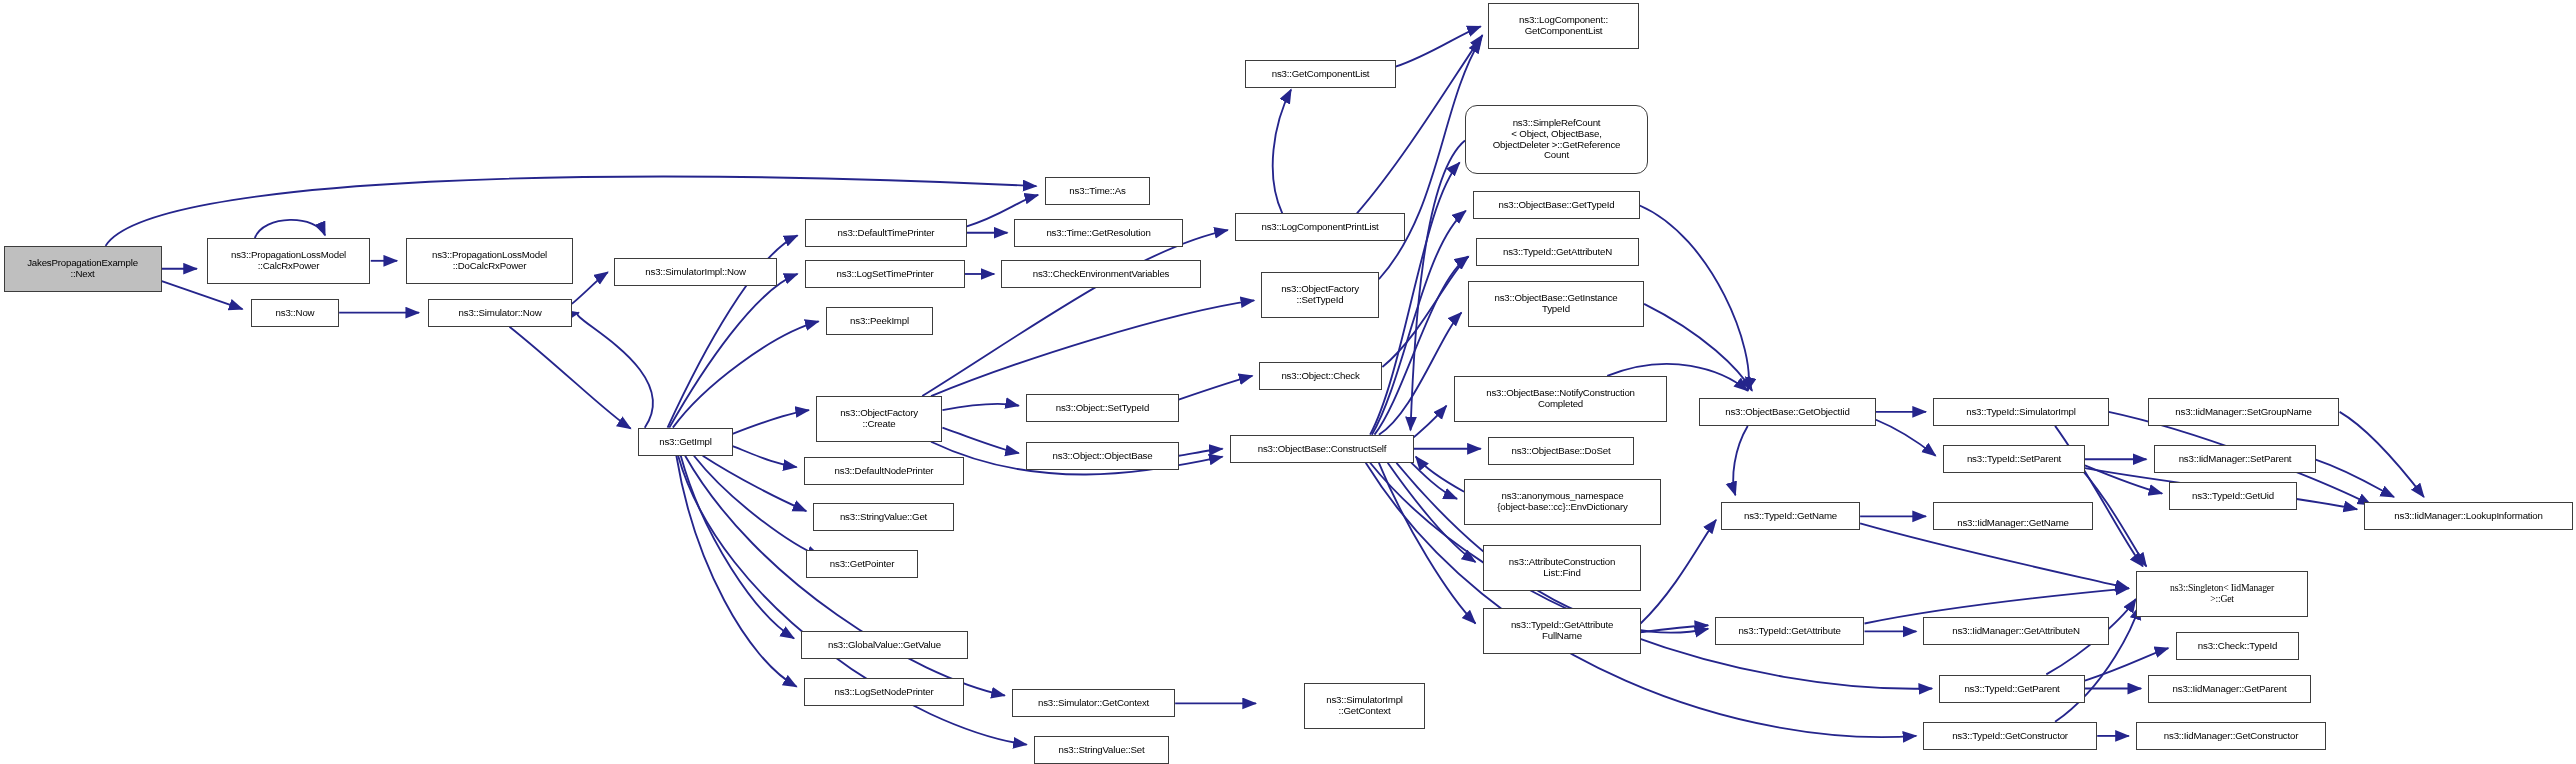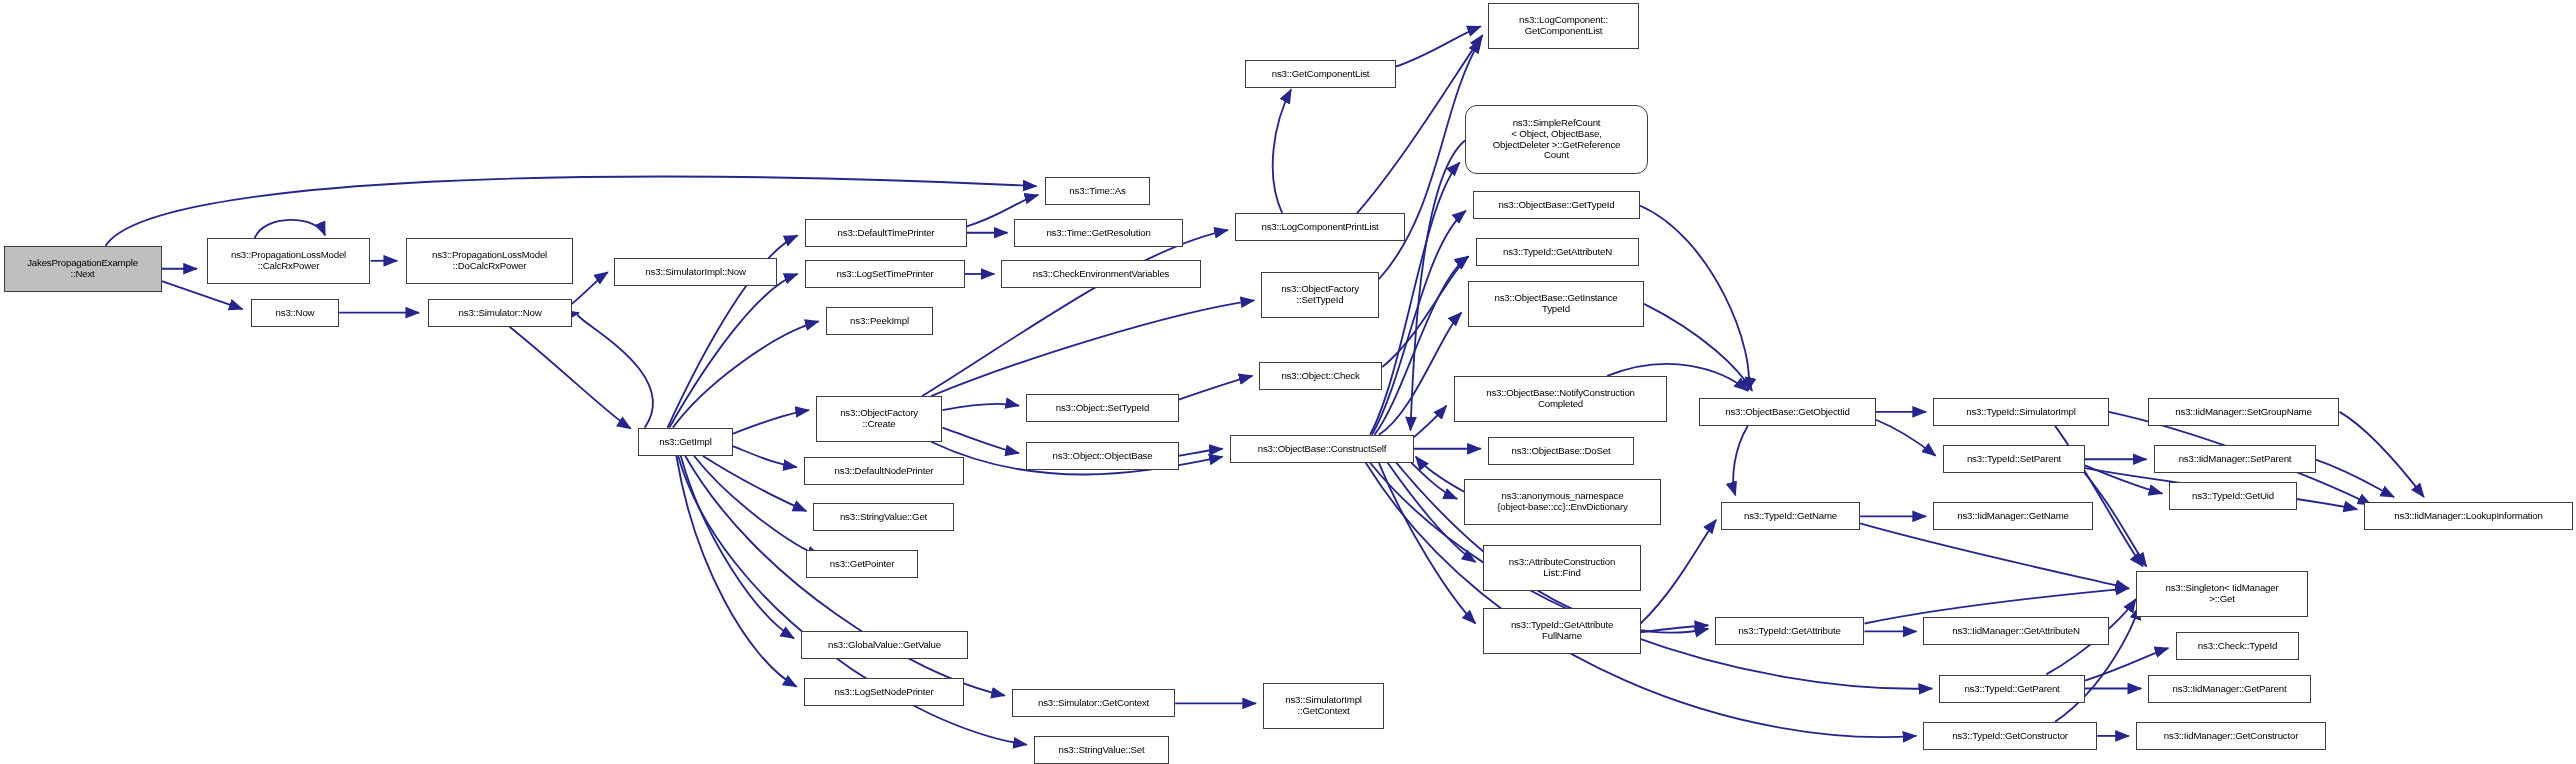--- a/index.html
+++ b/index.html
@@ -138,21 +138,21 @@
       <div class="node" style="left: 816px; top: 396px; width: 126px; height: 46px;"><span class="lbl" style="font-size: 9.7px;">ns3::ObjectFactory
 ::Create</span></div>
       <div class="node" style="left: 1026px; top: 394px; width: 153px; height: 28px;"><span class="lbl" style="font-size: 9.7px;">ns3::Object::SetTypeId</span></div>
       <div class="node" style="left: 1026px; top: 442px; width: 153px; height: 28px;"><span class="lbl" style="font-size: 9.7px;">ns3::Object::ObjectBase</span></div>
       <div class="node" style="left: 804px; top: 457px; width: 160px; height: 28px;"><span class="lbl" style="font-size: 9.7px;">ns3::DefaultNodePrinter</span></div>
       <div class="node" style="left: 813px; top: 503px; width: 141px; height: 28px;"><span class="lbl" style="font-size: 9.7px;">ns3::StringValue::Get</span></div>
       <div class="node" style="left: 806px; top: 550px; width: 112px; height: 28px;"><span class="lbl" style="font-size: 9.7px;">ns3::GetPointer</span></div>
       <div class="node" style="left: 801px; top: 631px; width: 167px; height: 28px;"><span class="lbl" style="font-size: 9.7px;">ns3::GlobalValue::GetValue</span></div>
       <div class="node" style="left: 804px; top: 678px; width: 160px; height: 28px;"><span class="lbl" style="font-size: 9.7px;">ns3::LogSetNodePrinter</span></div>
       <div class="node" style="left: 1012px; top: 689px; width: 163px; height: 28px;"><span class="lbl" style="font-size: 9.7px;">ns3::Simulator::GetContext</span></div>
-      <div class="node" style="left: 1263px; top: 683px; width: 121px; height: 46px;"><span class="lbl" style="font-size: 9.7px;">ns3::SimulatorImpl
+      <div class="node" style="left: 1304px; top: 683px; width: 121px; height: 46px;"><span class="lbl" style="font-size: 9.7px;">ns3::SimulatorImpl
 ::GetContext</span></div>
       <div class="node" style="left: 1034px; top: 736px; width: 135px; height: 28px;"><span class="lbl" style="font-size: 9.7px;">ns3::StringValue::Set</span></div>
       <div class="node" style="left: 1245px; top: 60px; width: 151px; height: 28px;"><span class="lbl" style="font-size: 9.7px;">ns3::GetComponentList</span></div>
       <div class="node" style="left: 1235px; top: 213px; width: 170px; height: 28px;"><span class="lbl" style="font-size: 9.7px;">ns3::LogComponentPrintList</span></div>
       <div class="node" style="left: 1261px; top: 272px; width: 118px; height: 46px;"><span class="lbl" style="font-size: 9.7px;">ns3::ObjectFactory
 ::SetTypeId</span></div>
       <div class="node" style="left: 1259px; top: 362px; width: 123px; height: 28px;"><span class="lbl" style="font-size: 9.7px;">ns3::Object::Check</span></div>
       <div class="node" style="left: 1230px; top: 435px; width: 184px; height: 28px;"><span class="lbl" style="font-size: 9.7px;">ns3::ObjectBase::ConstructSelf</span></div>
       <div class="node" style="left: 1488px; top: 2.6px; width: 151px; height: 46px;"><span class="lbl" style="font-size: 9.7px;">ns3::LogComponent::
 GetComponentList</span></div>
@@ -171,28 +171,28 @@
 {object-base::cc}::EnvDictionary</span></div>
       <div class="node" style="left: 1483px; top: 545px; width: 158px; height: 46px;"><span class="lbl" style="font-size: 9.7px;">ns3::AttributeConstruction
 List::Find</span></div>
       <div class="node" style="left: 1483px; top: 608px; width: 158px; height: 46px;"><span class="lbl" style="font-size: 9.7px;">ns3::TypeId::GetAttribute
 FullName</span></div>
       <div class="node" style="left: 1699px; top: 398px; width: 177px; height: 28px;"><span class="lbl" style="font-size: 9.7px;">ns3::ObjectBase::GetObjectIid</span></div>
       <div class="node" style="left: 1721px; top: 502px; width: 139px; height: 28px;"><span class="lbl" style="font-size: 9.7px;">ns3::TypeId::GetName</span></div>
       <div class="node" style="left: 1715px; top: 617px; width: 149px; height: 28px;"><span class="lbl" style="font-size: 9.7px;">ns3::TypeId::GetAttribute</span></div>
       <div class="node" style="left: 1933px; top: 398px; width: 176px; height: 28px;"><span class="lbl" style="font-size: 9.7px;">ns3::TypeId::SimulatorImpl</span></div>
       <div class="node" style="left: 1943px; top: 445px; width: 142px; height: 28px;"><span class="lbl" style="font-size: 9.7px;">ns3::TypeId::SetParent</span></div>
-      <div class="node" style="left: 1933px; top: 502px; width: 160px; height: 28px;"><span class="lbl" style="font-size: 9.7px;">ns3::IidManager::GetName</span></div>
+      <div class="node" style="left: 1933px; top: 502px; width: 160px; height: 28px; align-items: flex-end;"><span class="lbl" style="font-size: 9.7px;">ns3::IidManager::GetName</span></div>
       <div class="node" style="left: 1923px; top: 617px; width: 186px; height: 28px;"><span class="lbl" style="font-size: 9.7px;">ns3::IidManager::GetAttributeN</span></div>
       <div class="node" style="left: 1939px; top: 675px; width: 146px; height: 28px;"><span class="lbl" style="font-size: 9.7px;">ns3::TypeId::GetParent</span></div>
       <div class="node" style="left: 1923px; top: 722px; width: 174px; height: 28px;"><span class="lbl" style="font-size: 9.7px;">ns3::TypeId::GetConstructor</span></div>
       <div class="node" style="left: 2148px; top: 398px; width: 191px; height: 28px;"><span class="lbl" style="font-size: 9.7px;">ns3::IidManager::SetGroupName</span></div>
       <div class="node" style="left: 2154px; top: 445px; width: 162px; height: 28px;"><span class="lbl" style="font-size: 9.7px;">ns3::IidManager::SetParent</span></div>
       <div class="node" style="left: 2169px; top: 482px; width: 128px; height: 28px;"><span class="lbl" style="font-size: 9.7px;">ns3::TypeId::GetUid</span></div>
-      <div class="node" style="left: 2136px; top: 571px; width: 172px; height: 46px;"><span class="lbl" style="font-size: 9.7px;">ns3::Singleton&lt; IidManager
+      <div class="node" style="left: 2136px; top: 571px; width: 172px; height: 46px; font-family: Liberation Serif, serif;"><span class="lbl" style="font-size: 9.7px;">ns3::Singleton&lt; IidManager
 &gt;::Get</span></div>
       <div class="node" style="left: 2176px; top: 632px; width: 123px; height: 28px;"><span class="lbl" style="font-size: 9.7px;">ns3::Check::TypeId</span></div>
       <div class="node" style="left: 2148px; top: 675px; width: 163px; height: 28px;"><span class="lbl" style="font-size: 9.7px;">ns3::IidManager::GetParent</span></div>
       <div class="node" style="left: 2136px; top: 722px; width: 190px; height: 28px;"><span class="lbl" style="font-size: 9.7px;">ns3::IidManager::GetConstructor</span></div>
       <div class="node" style="left: 2364px; top: 502px; width: 209px; height: 28px;"><span class="lbl" style="font-size: 9.7px;">ns3::IidManager::LookupInformation</span></div>
     </div>
 </div>
 
 
 </body></html>

